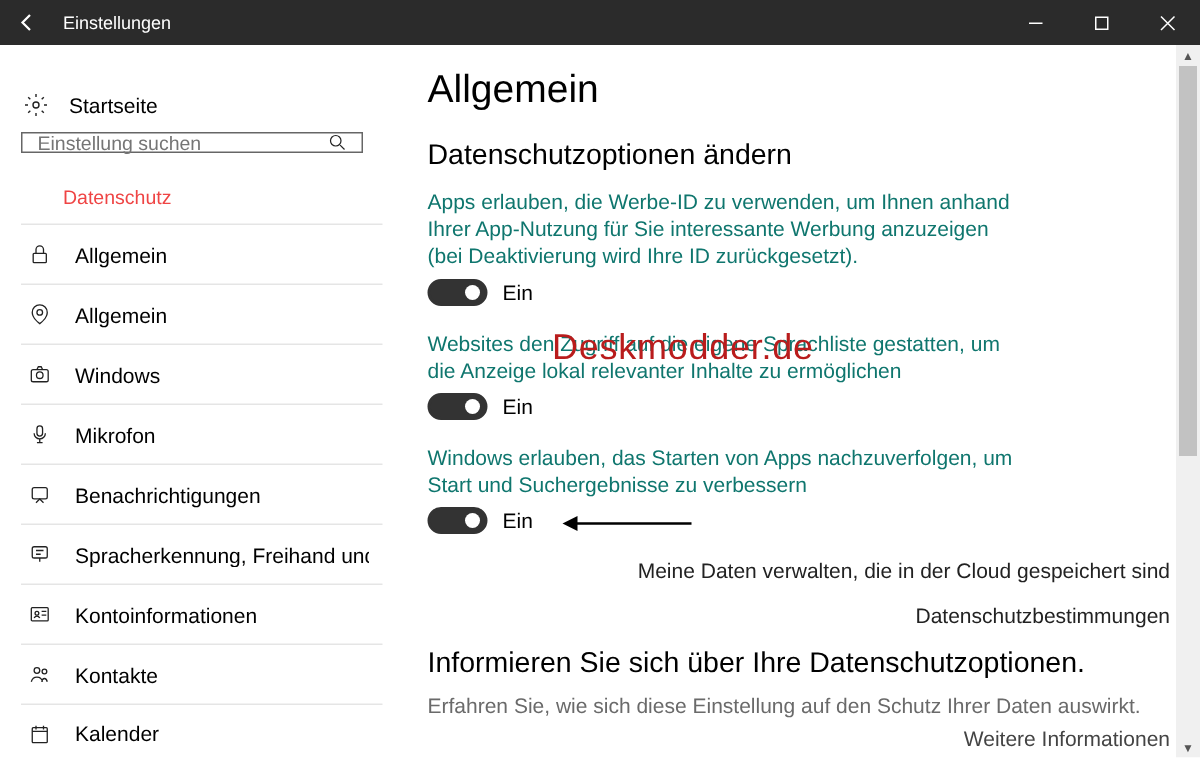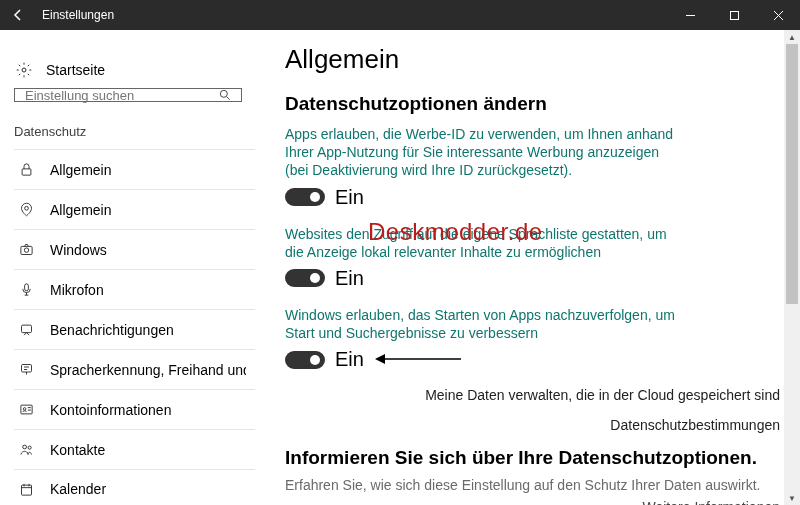--- a/index.html
+++ b/index.html
@@ -67,23 +67,24 @@
     padding: 0 8px 0 10px;
   }
   .searchbox input {
     border: none; outline: none;
     flex: 1;
     font-size: 13px;
     background: transparent;
   }
   .searchbox .searchicon { width: 16px; display: flex; justify-content: center; }
   .section-header {
-    color: #404040;
+    color: #ef4444;
     font-size: 13px;
     margin-bottom: 10px;
+    margin-left: 28px;
   }
   .nav-item {
     display: flex; align-items: center;
     height: 40px;
     border-top: 1px solid #e5e5e5;
     padding-left: 2px;
   }
   .nav-item:last-child { border-bottom: 1px solid #e5e5e5; }
   .nav-item .icon {
     width: 20px;
@@ -102,21 +103,21 @@
     padding: 14px 20px 0 30px;
     position: relative;
     overflow: hidden;
   }
   h1.page-title {
     font-weight: 400;
     font-size: 26px;
     margin-bottom: 18px;
   }
   h2.subhead {
-    font-weight: 700;
+    font-weight: 400;
     font-size: 19px;
     margin-bottom: 10px;
   }
   .option-block {
     max-width: 400px;
     margin-bottom: 16px;
   }
   .option-desc {
     font-size: 14px;
     color: #0f766e;
@@ -136,21 +137,21 @@
     background: #333;
     position: relative;
   }
   .toggle .knob {
     width: 10px; height: 10px;
     border-radius: 50%;
     background: #fff;
     position: absolute;
     top: 2px; right: 3px;
   }
-  .toggle-label { font-size: 20px; text-align: right; }
+  .toggle-label { font-size: 14px; text-align: right; }
   .link-text {
     color: #222;
     font-size: 14px;
     margin-bottom: 14px;
     display: block;
     text-align: right;
   }
   .info-block h2 { margin-bottom: 8px; }
   .info-desc { color: #6a6a6a; font-size: 14px; margin-bottom: 6px; }
   .arrow-annot {

